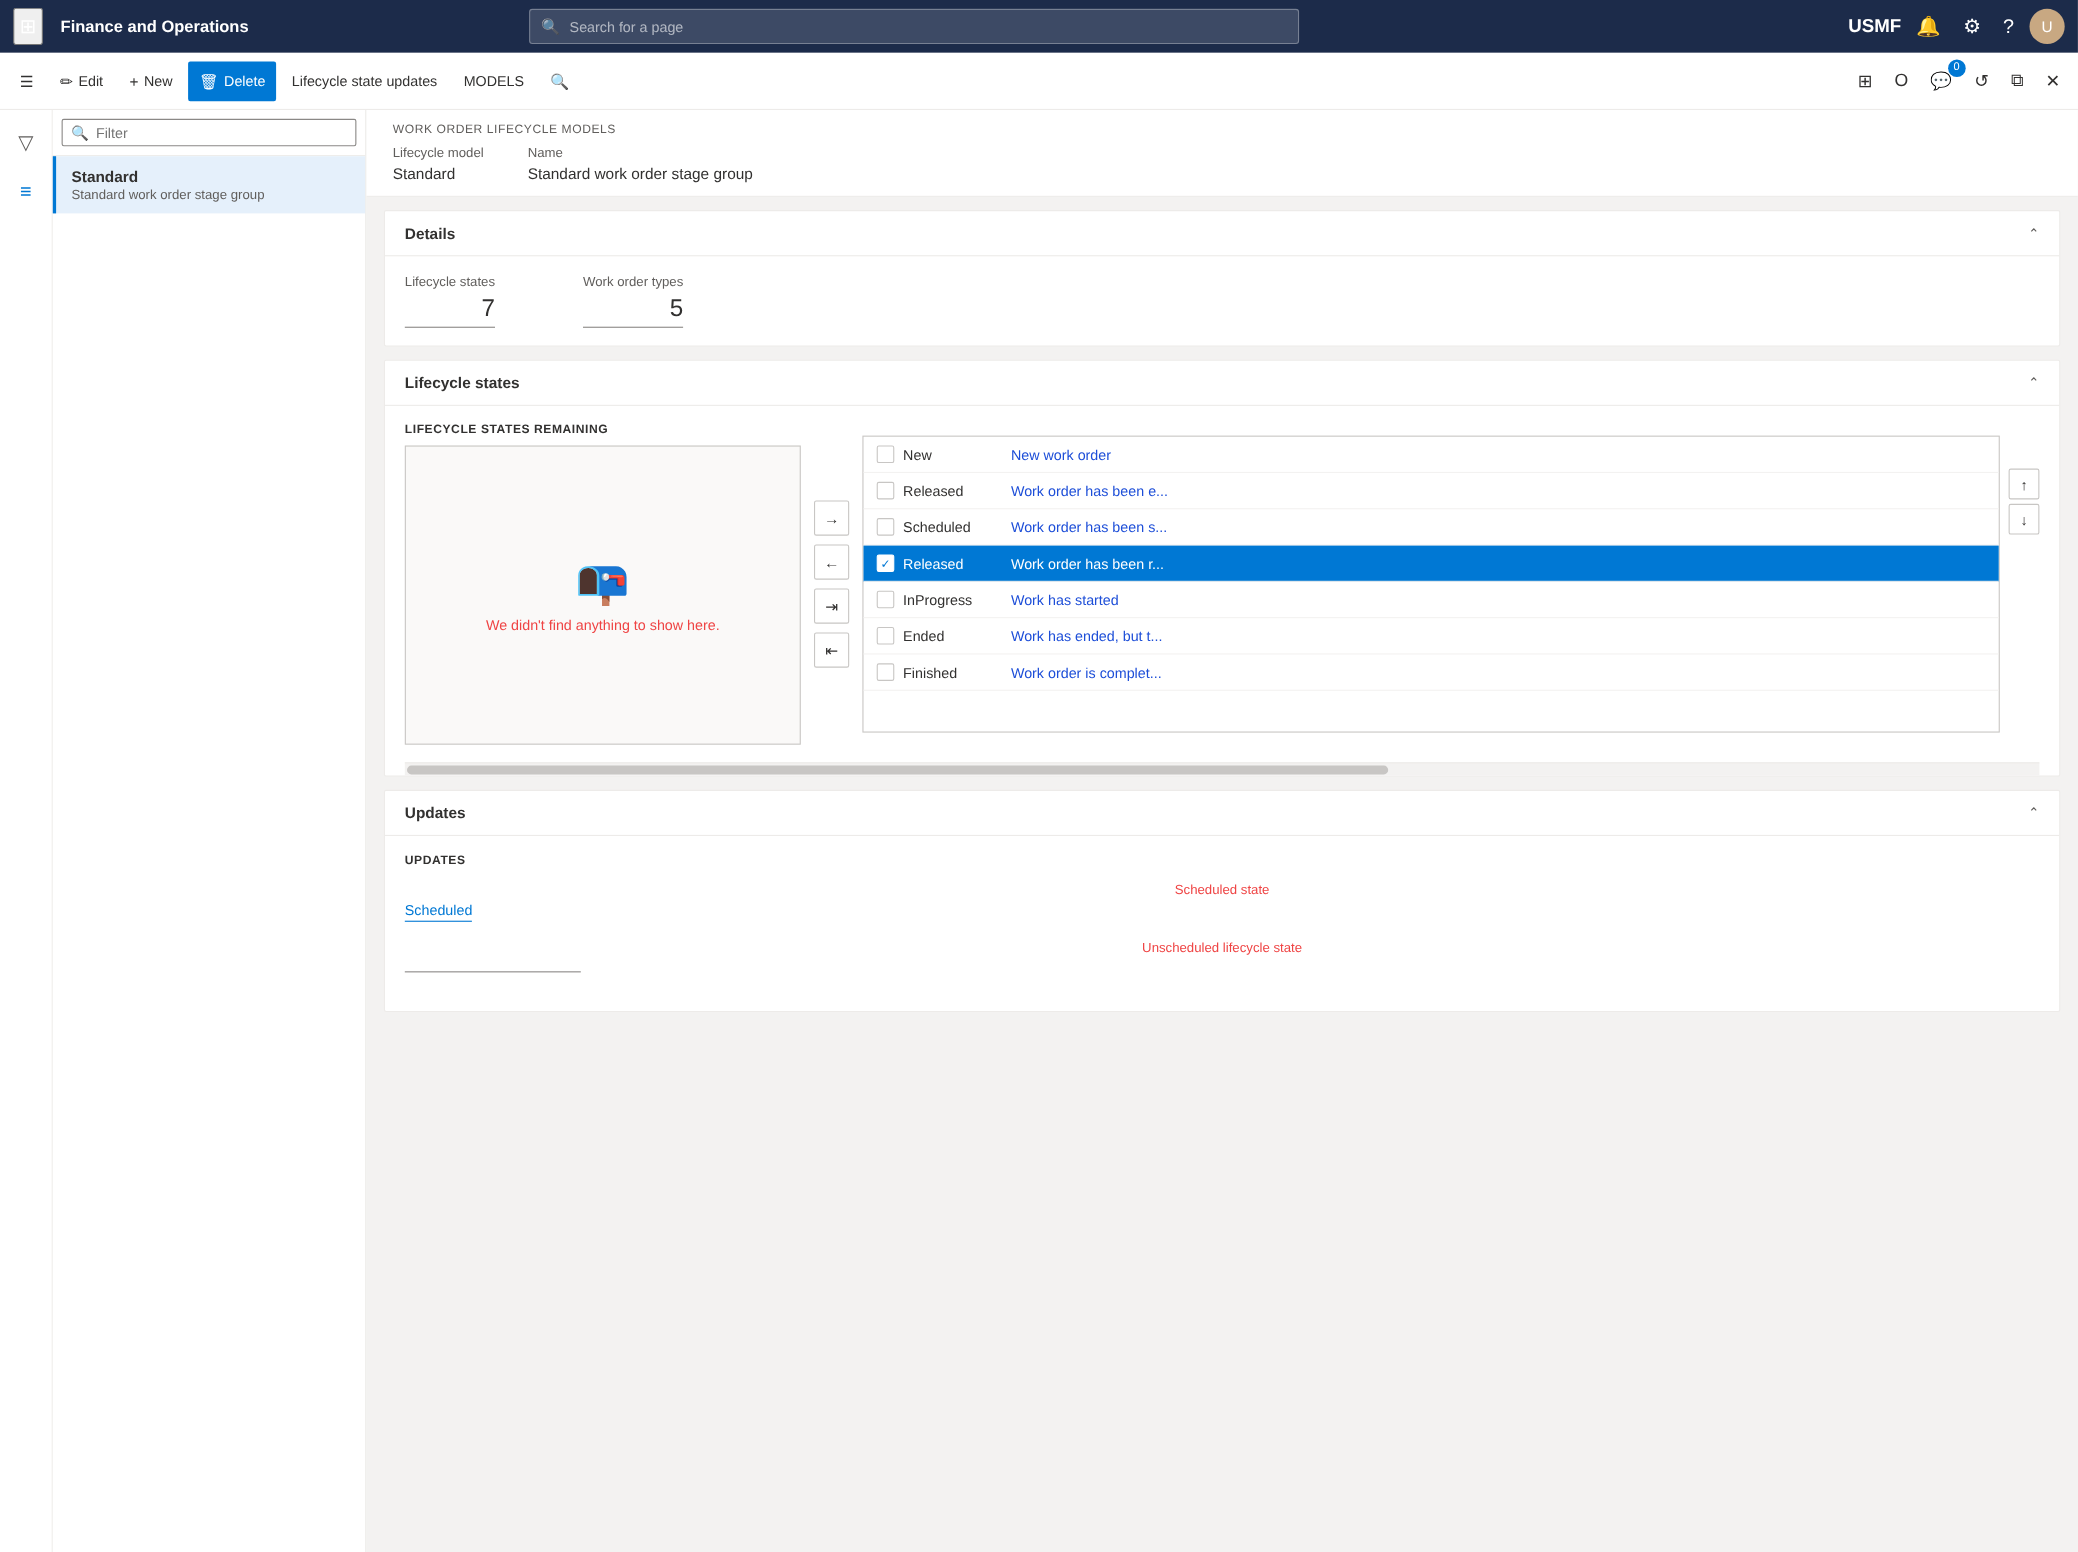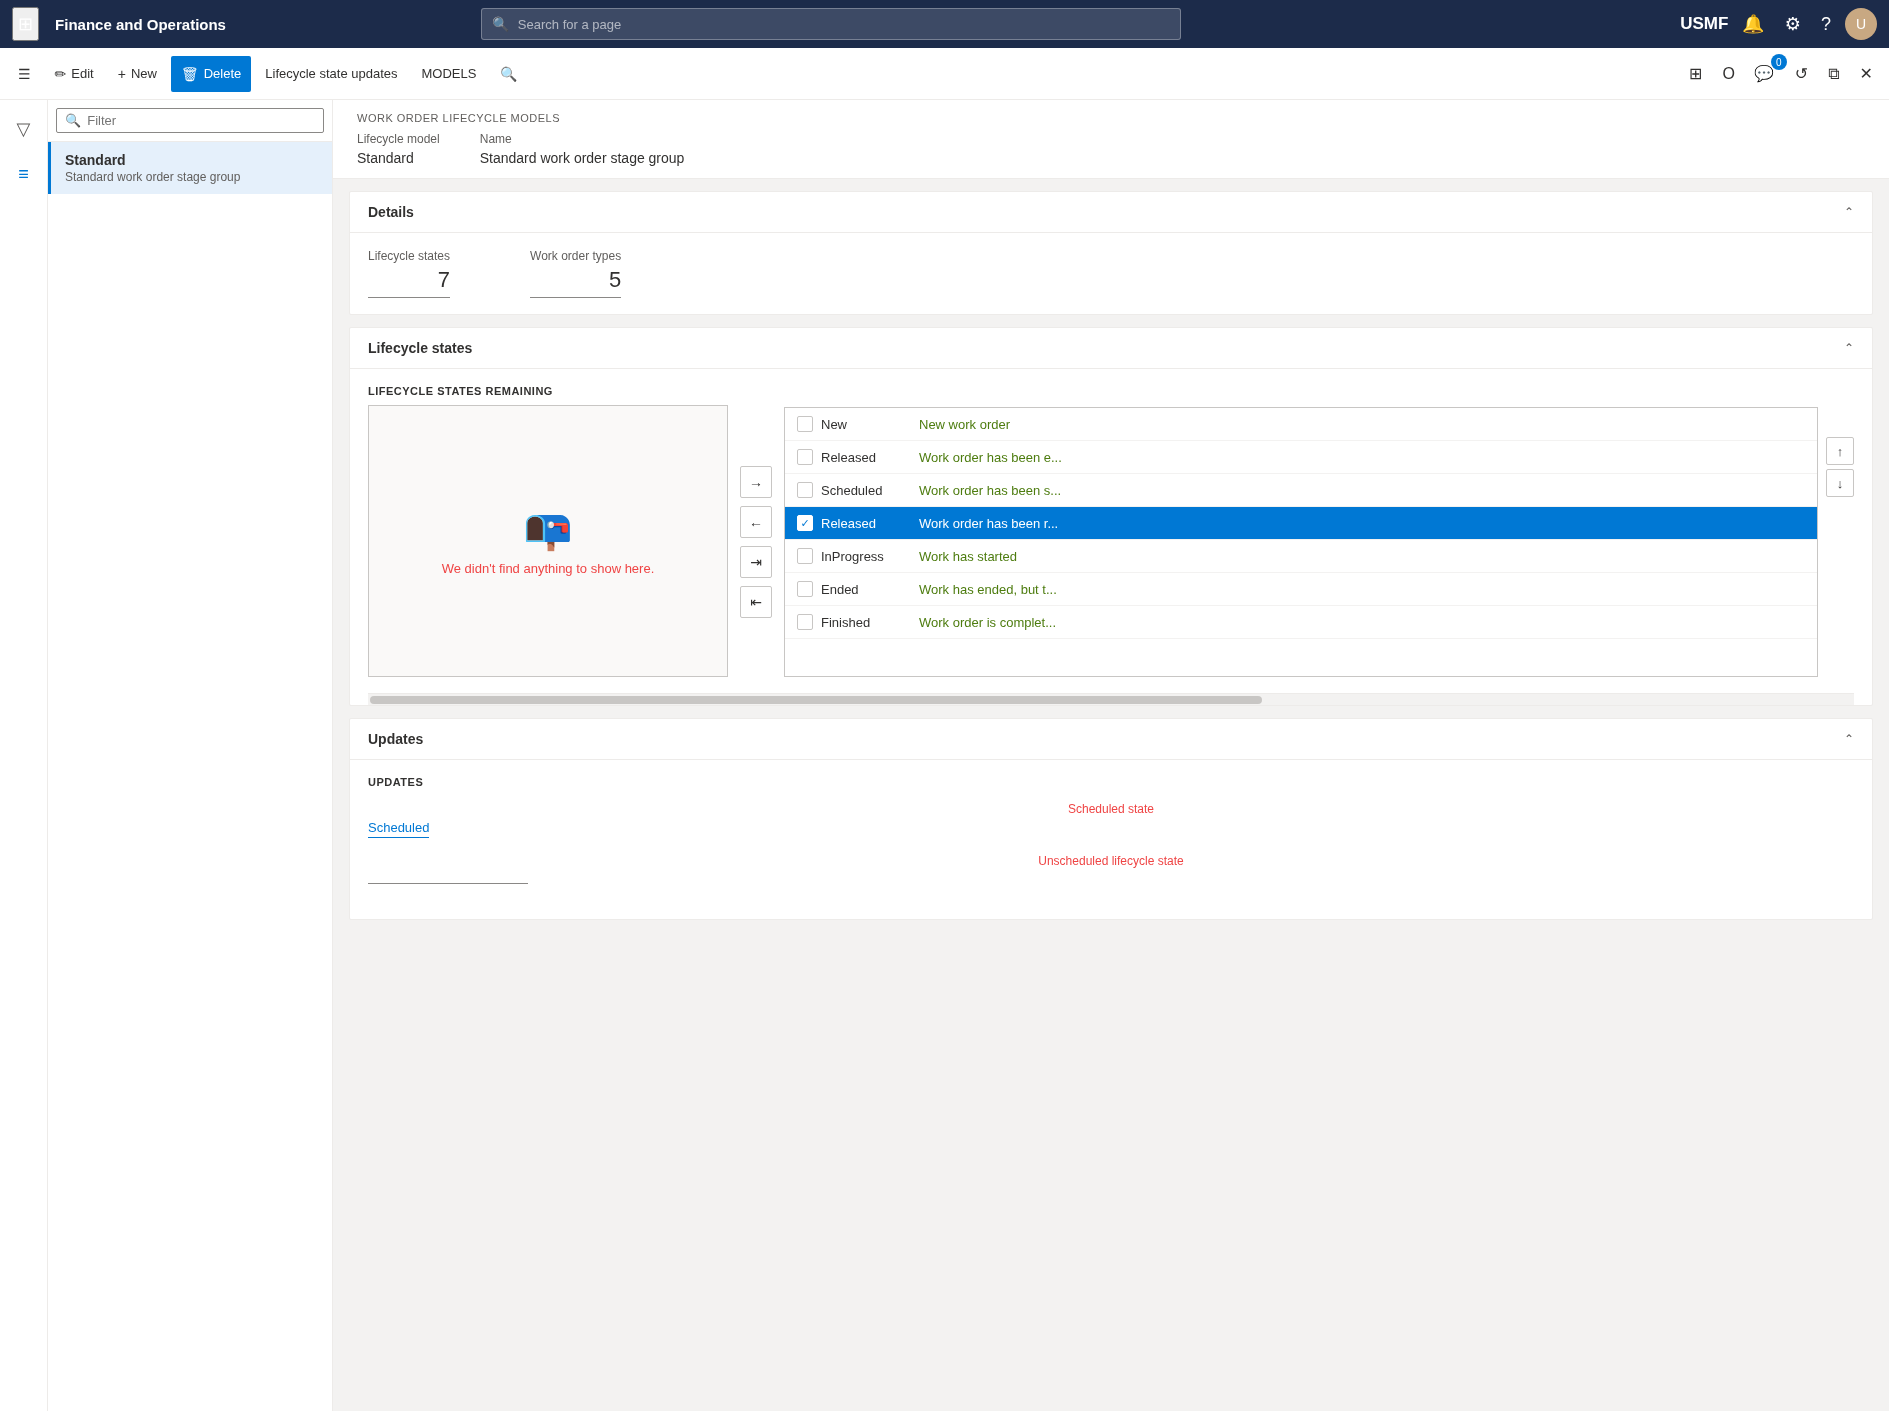--- a/index.html
+++ b/index.html
@@ -179,21 +179,21 @@
       font-size: 22px;
       color: #323130;
       border-bottom: 1px solid #8a8886;
       padding-bottom: 4px;
       min-width: 80px;
       text-align: right;
     }
 
     
     .lifecycle-body { padding: 16px 18px; }
-    .lifecycle-columns { display: flex; gap: 0; align-items: flex-end; }
+    .lifecycle-columns { display: flex; gap: 0; align-items: center; }
     .lc-panel-label { font-size: 11px; font-weight: 700; color: #323130; text-transform: uppercase; letter-spacing: 0.5px; margin-bottom: 8px; }
     .lc-list-box {
       border: 1px solid #c8c6c4;
       background: #faf9f8;
       min-height: 270px;
       width: 360px;
     }
     .lc-empty-box {
       display: flex;
       flex-direction: column;
@@ -243,21 +243,21 @@
       gap: 8px;
       border-bottom: 1px solid #f3f2f1;
       cursor: pointer;
     }
     .lc-selected-row.highlighted { background: #0078d4; color: #fff; }
     .lc-selected-row.highlighted .lc-row-name,
     .lc-selected-row.highlighted .lc-row-desc { color: #fff; }
     .lc-check { width: 16px; height: 16px; border: 1px solid #c8c6c4; border-radius: 2px; display: flex; align-items: center; justify-content: center; font-size: 11px; flex-shrink: 0; }
     .lc-selected-row.highlighted .lc-check { background: #fff; color: #0078d4; border-color: #fff; }
     .lc-row-name { font-size: 13px; color: #323130; min-width: 90px; }
-    .lc-row-desc { font-size: 13px; color: #4d7c0f; }
+    .lc-row-desc { font-size: 13px; color: #1d4ed8; }
     .lc-up-down {
       display: flex;
       flex-direction: column;
       gap: 4px;
       justify-content: flex-start;
       padding-top: 4px;
     }
     .lc-ud-btn {
       width: 28px;
       height: 28px;

